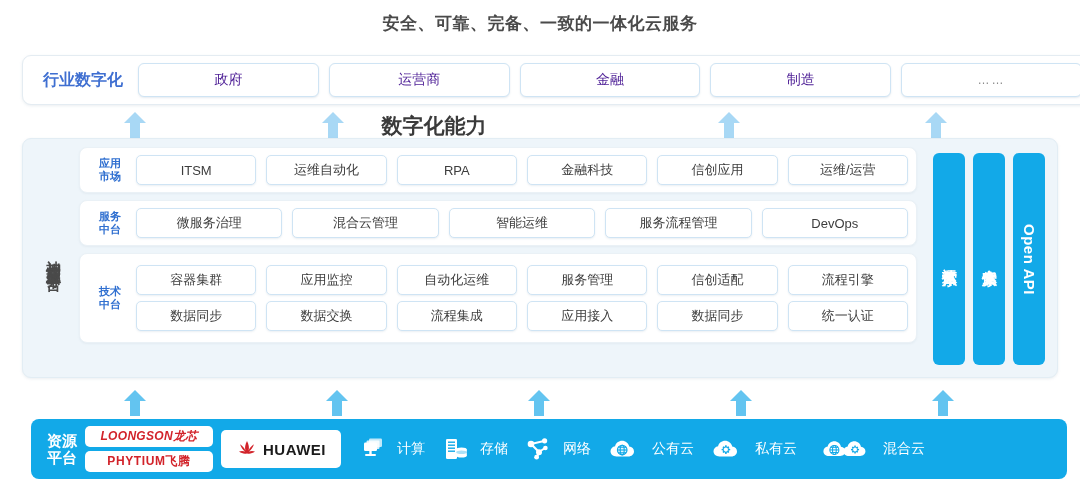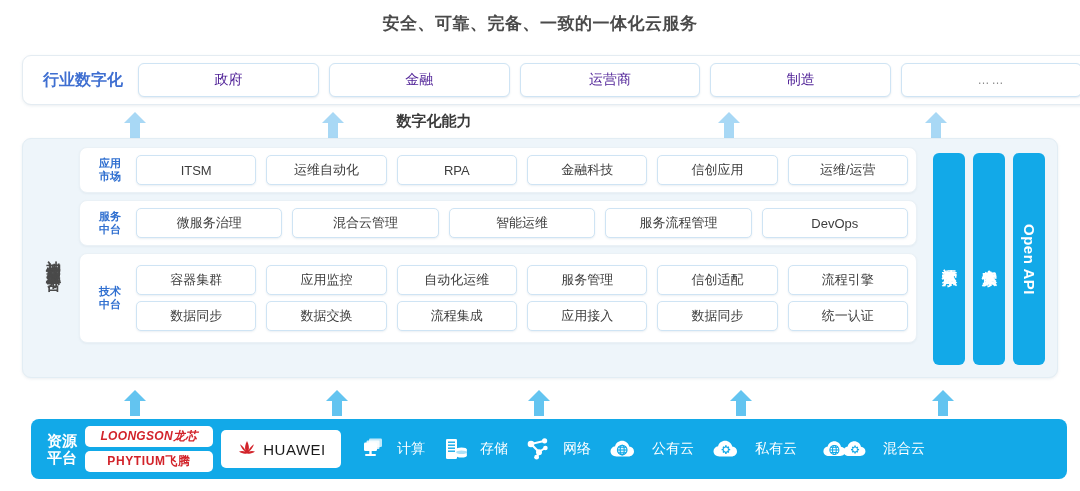--- a/index.html
+++ b/index.html
@@ -64,21 +64,21 @@
     border-left: 11px solid transparent;
     border-right: 11px solid transparent;
     border-bottom: 11px solid #a8d8f5;
   }
   .arrow.strong i { background: #63c4f0; }
   .arrow.strong b { border-bottom-color: #63c4f0; }
 
   
   .cap-label {
     position: absolute; top: 112px; left: 0; width: 868px;
-    text-align: center; font-size: 15px; font-weight: bold; color: #3a3a3a;
+    text-align: center; font-size: 21px; font-weight: bold; color: #3a3a3a;
   }
 
   
   #platform-card {
     top: 138px; left: 22px; width: 1036px; height: 240px;
     background: #eef5fa;
     border: 1px solid #e2edf4;
   }
   .vert-label {
     position: absolute; left: 8px; top: 0; width: 44px; height: 100%;
@@ -166,21 +166,21 @@
     white-space: nowrap;
   }
   .logo-chip.upright { font-style: normal; letter-spacing: .6px; }
   .logo-huawei {
     background: #fff; border-radius: 5px;
     height: 38px; min-width: 120px; margin-right: 10px;
     display: flex; align-items: center; justify-content: center;
     gap: 5px;
     white-space: nowrap;
   }
-  .huawei-text { font-size: 15px; font-weight: normal; color: #1b1b1b; letter-spacing: .5px; }
+  .huawei-text { font-size: 15px; font-weight: bold; color: #1b1b1b; letter-spacing: .5px; }
   .res-item {
     display: flex; align-items: center; gap: 11px;
     margin: 0 9px;
     font-size: 14px; color: #fff; font-weight: 500;
     white-space: nowrap;
   }
   .res-item svg { display: block; }
   .res-item.hybrid { margin-left: 16px; }
   .hybrid-icons { display: flex; align-items: center; }
   .hybrid-icons svg:last-child { margin-left: -10px; }
@@ -188,22 +188,22 @@
 </head>
 <body>
 
 <div class="page">
 
   <div class="title">安全、可靠、完备、一致的一体化云服务</div>
 
   <div class="outer-card" id="industry-row">
     <div class="row-label-h">行业数字化</div>
     <div class="pill">政府</div>
+    <div class="pill">运营商</div>
     <div class="pill">金融</div>
-    <div class="pill">运营商</div>
     <div class="pill">制造</div>
     <div class="pill dots">……</div>
   </div>
 
   <div class="arrow" style="left:124px; top:112px;">
       <b></b>
       <i></i>
     </div>
   <div class="arrow" style="left:322px; top:112px;">
       <b></b>

